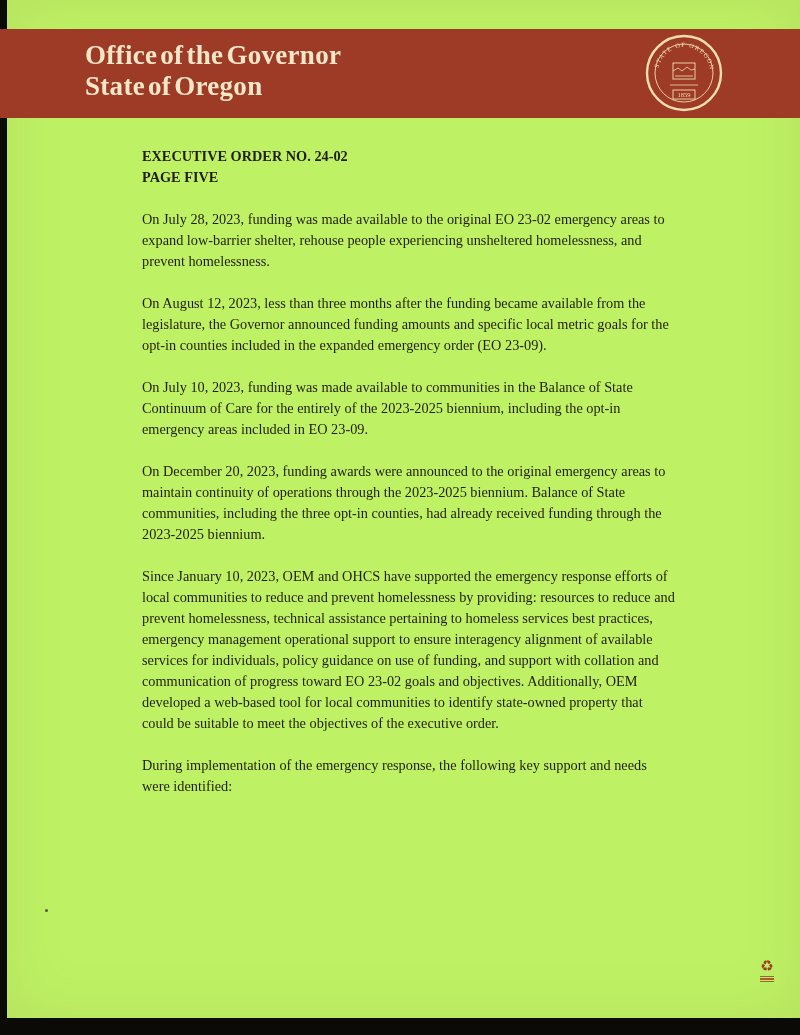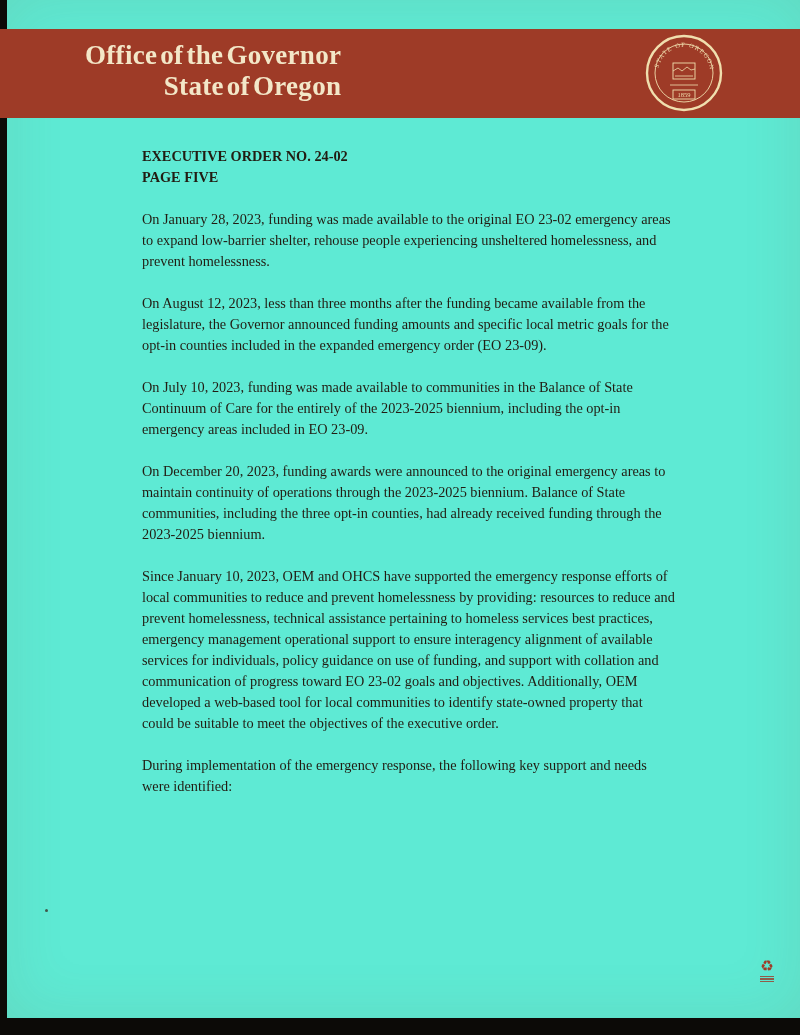--- a/index.html
+++ b/index.html
@@ -7,27 +7,26 @@
     width:800px; height:1035px;
     background:#0c0a07;
     font-family:"Liberation Serif", serif;
   }
   .canvas {
     position:relative; width:800px; height:1035px;
     background:#0c0a07; overflow:hidden;
   }
   .paper {
     position:absolute; left:7px; top:0; right:0; height:1018px;
-    background:#5eead4;
+    background:#bef264;
     box-shadow:inset 0 0 60px rgba(120,100,60,0.12);
   }
   .banner {
     position:absolute; left:0; right:0; top:29px; height:89px;
     background:#9e3b27;
-    text-align:right;
   }
   .banner-text {
     position:absolute; left:85px; top:11px;
     color:#f3e7c8;
     font-weight:bold;
     font-size:27px; line-height:31px;
     letter-spacing:0.3px;
     word-spacing:-4px;
   }
   .seal {
@@ -61,21 +60,21 @@
 <body>
 
 <div class="canvas">
   <div class="paper">
 
     <div class="content">
       <div class="doc-heading">
         <div>EXECUTIVE ORDER NO. 24-02</div>
         <div>PAGE FIVE</div>
       </div>
-      <p>On January 28, 2023, funding was made available to the original EO 23-02 emergency areas to expand low-barrier shelter, rehouse people experiencing unsheltered homelessness, and prevent homelessness.</p>
+      <p>On July 28, 2023, funding was made available to the original EO 23-02 emergency areas to expand low-barrier shelter, rehouse people experiencing unsheltered homelessness, and prevent homelessness.</p>
       <p>On August 12, 2023, less than three months after the funding became available from the legislature, the Governor announced funding amounts and specific local metric goals for the opt-in counties included in the expanded emergency order (EO 23-09).</p>
       <p>On July 10, 2023, funding was made available to communities in the Balance of State Continuum of Care for the entirely of the 2023-2025 biennium, including the opt-in emergency areas included in EO 23-09.</p>
       <p>On December 20, 2023, funding awards were announced to the original emergency areas to maintain continuity of operations through the 2023-2025 biennium. Balance of State communities, including the three opt-in counties, had already received funding through the 2023-2025 biennium.</p>
       <p>Since January 10, 2023, OEM and OHCS have supported the emergency response efforts of local communities to reduce and prevent homelessness by providing: resources to reduce and prevent homelessness, technical assistance pertaining to homeless services best practices, emergency management operational support to ensure interagency alignment of available services for individuals, policy guidance on use of funding, and support with collation and communication of progress toward EO 23-02 goals and objectives. Additionally, OEM developed a web-based tool for local communities to identify state-owned property that could be suitable to meet the objectives of the executive order.</p>
       <p>During implementation of the emergency response, the following key support and needs were identified:</p>
     </div>
 
     <div class="stray-dot"></div>
 
     <div class="recycle-block">

